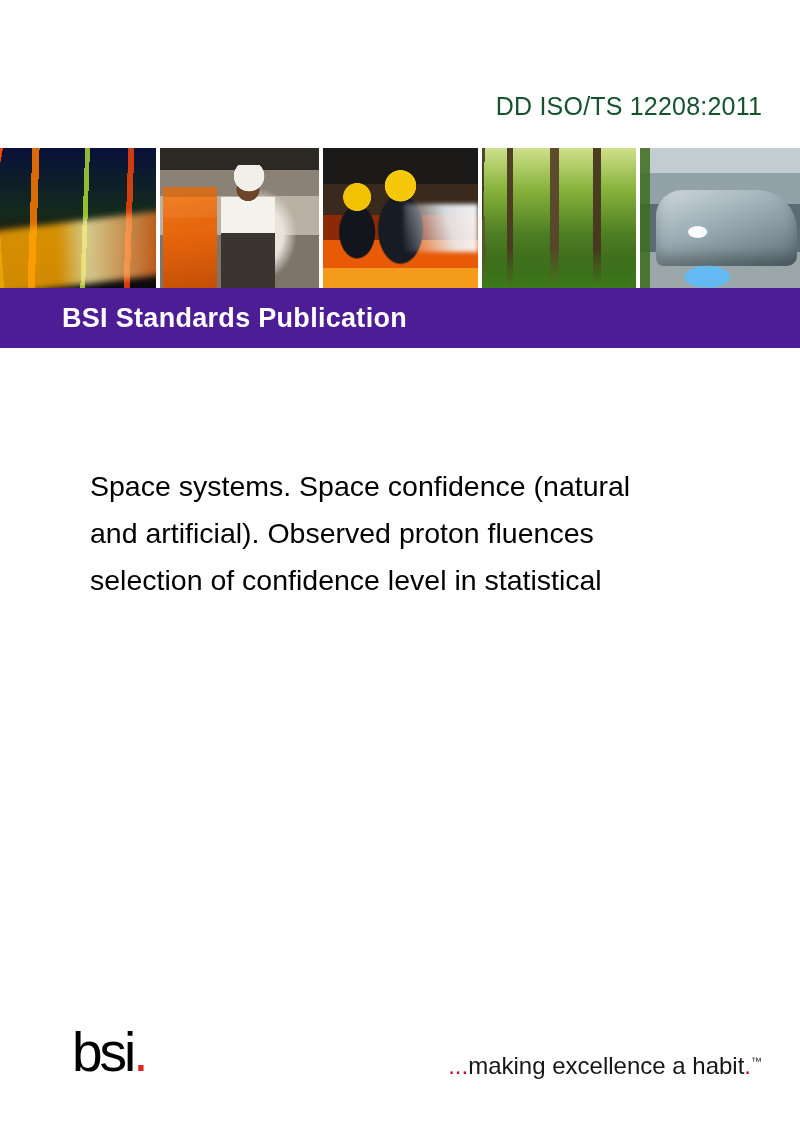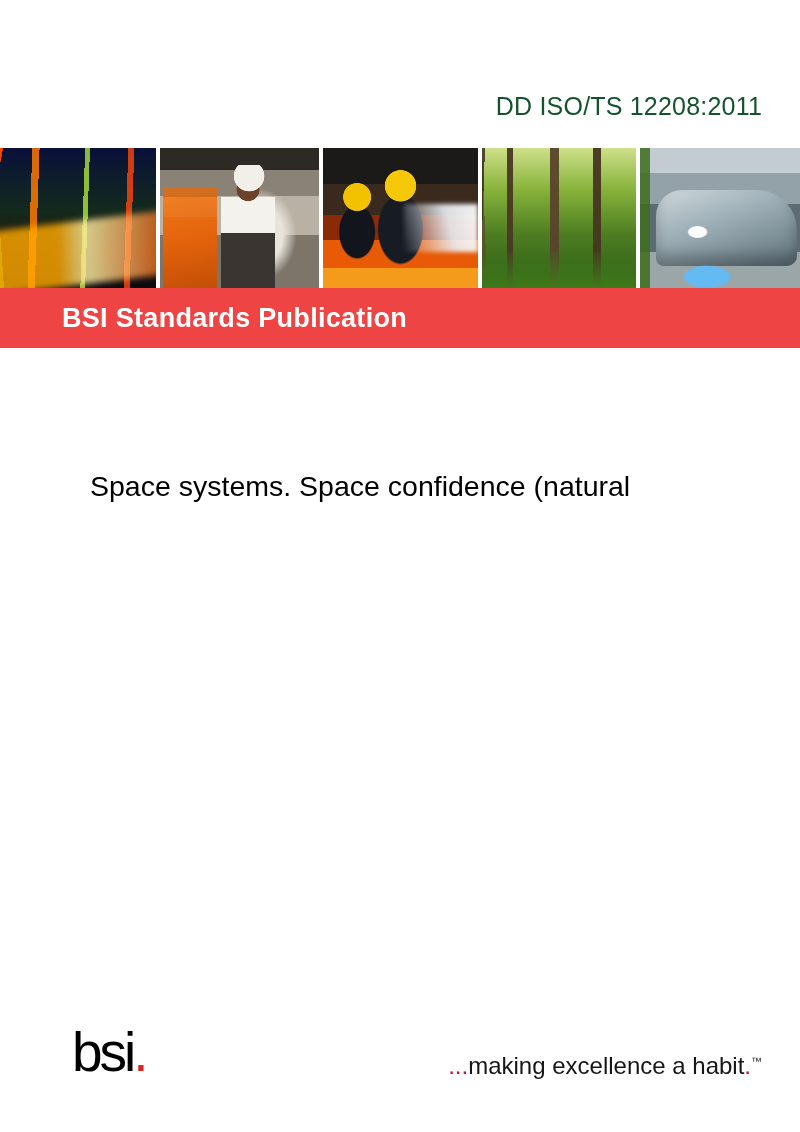--- a/index.html
+++ b/index.html
@@ -164,21 +164,21 @@
       linear-gradient(90deg, rgba(60,110,30,0.85) 0 6%, rgba(0,0,0,0) 6% 100%);
   }
 
   
   .red-banner {
     position: absolute;
     top: 288px;
     left: 0;
     width: 800px;
     height: 60px;
-    background: #ef4444;
+    background: #4c1d95;
     display: flex;
     align-items: center;
   }
   .red-banner-text {
     color: #ffffff;
     font-size: 27px;
     font-weight: bold;
     letter-spacing: 0.3px;
     margin-left: 62px;
   }
@@ -238,17 +238,19 @@
   <div class="photo-panel p4"></div>
   <div class="photo-panel p5"></div>
 </div>
 
 <div class="red-banner">
   <span class="red-banner-text">BSI Standards Publication</span>
 </div>
 
 <div class="title-block">
   <div class="title-line">Space systems. Space confidence (natural</div>
+  <div class="title-line">and artificial). Observed proton fluences</div>
+  <div class="title-line">selection of confidence level in statistical</div>
 </div>
 
 <div class="bsi-logo"><span>bsi</span><span class="dot">.</span></div>
 
 <div class="tagline"><span class="lead-dots">...</span><span>making excellence a habit</span><span class="end-dot">.</span><span class="tm">™</span></div>
 
 </body></html>

